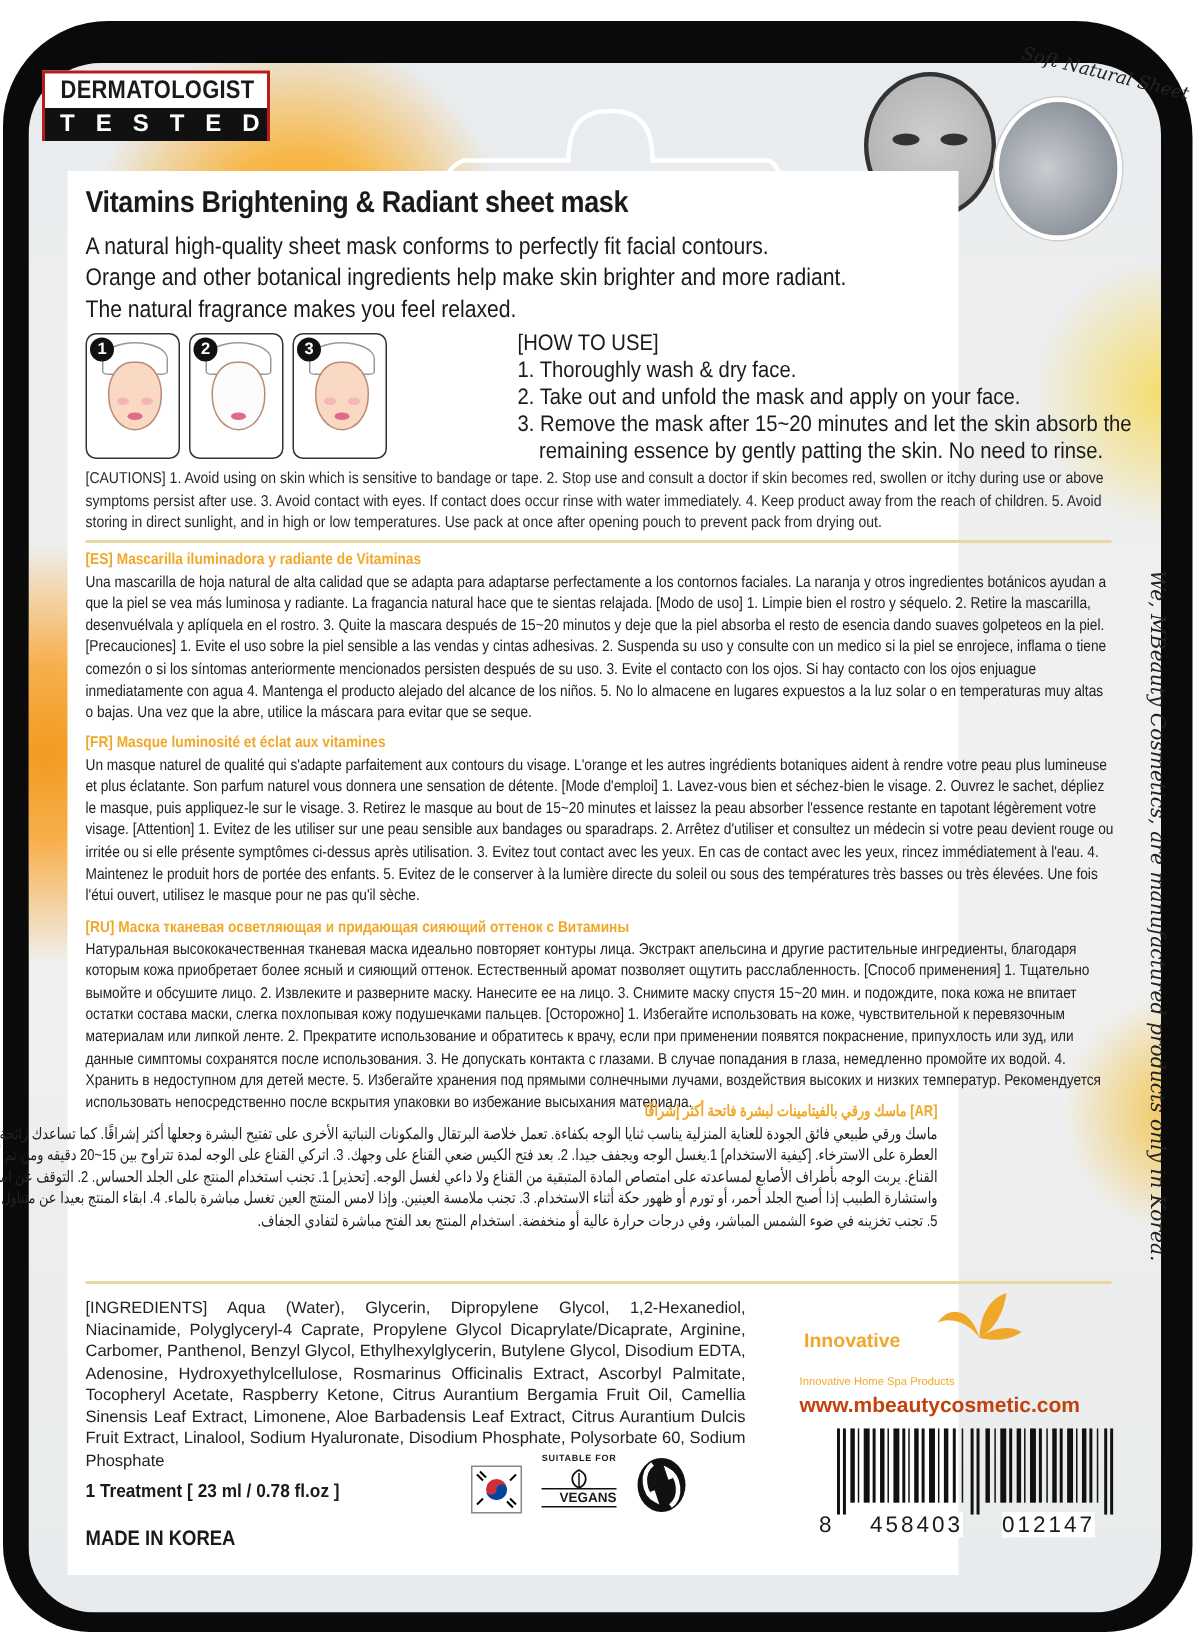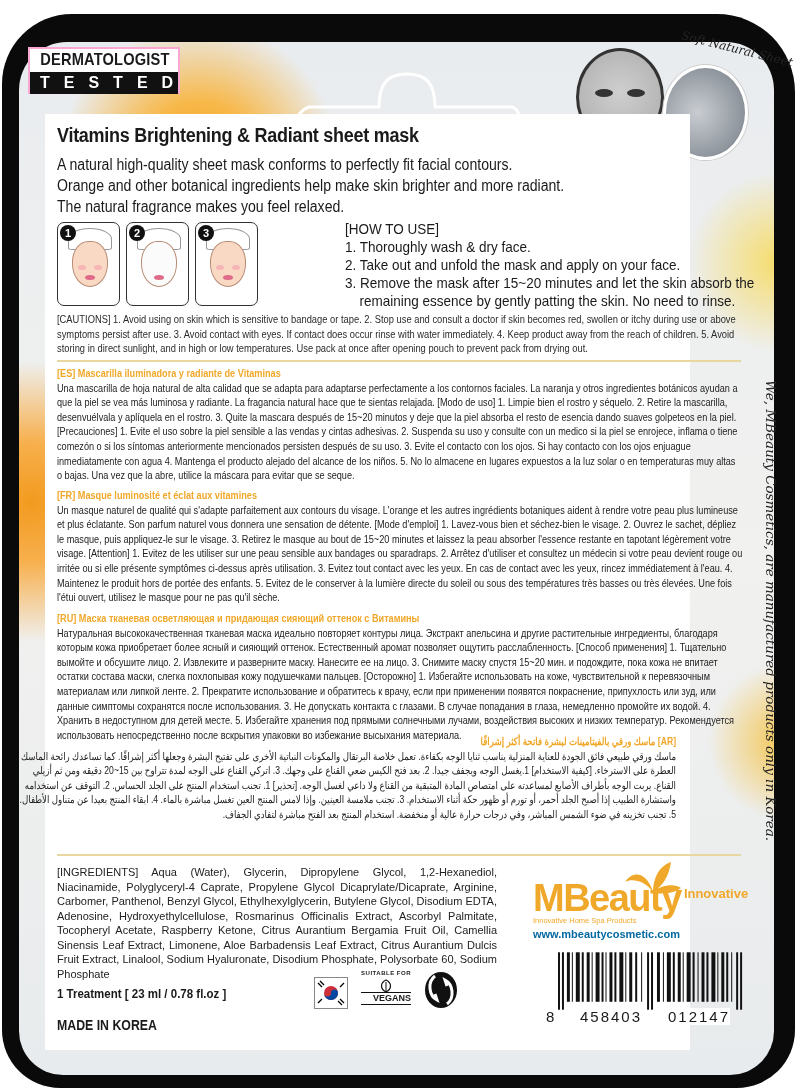--- a/index.html
+++ b/index.html
@@ -16,21 +16,21 @@
     background: radial-gradient(circle at 180px 120px, #f4a21e 0, #f7b84a 60px, rgba(240,240,240,0) 140px),
                 radial-gradient(circle at 12px 460px, #f29a1e 0, #f7b04e 60px, rgba(240,240,240,0) 140px),
                 radial-gradient(circle at 760px 220px, #f6dc6a 0, rgba(240,240,240,0) 90px),
                 radial-gradient(circle at 770px 700px, #f4c44a 0, rgba(240,240,240,0) 80px),
                 linear-gradient(180deg, #e9ecef 0%, #f1f1ef 50%, #e8ebed 100%);
   }
   .hang-hole-svg { position: absolute; left: 270px; top: 20px; }
 
   .derm-badge {
     position: absolute; left: 28px; top: 47px; width: 152px; height: 47px;
-    border: 2px solid #f9a8d4; background: #fff;
+    border: 2px solid #b91c1c; background: #fff;
   }
   .derm-top { height: 23px; font-size: 17px; font-weight: bold; text-align: center; line-height: 22px; letter-spacing: 0.2px; font-family: "Liberation Sans Narrow", "Liberation Sans", sans-serif; transform: scaleX(0.86); }
   .derm-bottom { height: 22px; background: #111; color: #fff; font-size: 16px; font-weight: bold; line-height: 22px; letter-spacing: 14px; padding-left: 10px; }
 
   .mask-photo {
     position: absolute; left: 576px; top: 48px; width: 88px; height: 98px;
     border-radius: 50%; background: #bdbdbd; border: 3px solid #333;
     background: radial-gradient(circle at 50% 45%, #cfcfcf, #a9a9a9);
   }
   .mask-photo .eye { position: absolute; width: 18px; height: 8px; background: #333; border-radius: 50%; top: 38px; }
@@ -40,21 +40,21 @@
     position: absolute; left: 663px; top: 65px; width: 85px; height: 95px; border-radius: 50%;
     background: radial-gradient(circle at 40% 50%, #c9cdd2, #8e959c 70%, #4c5258);
     border: 3px solid #fff; box-shadow: 0 0 0 1px #ccc;
   }
   .soft-label {
     position: absolute; left: 680px; top: 42px; font-family: "DejaVu Serif", serif;
     font-style: italic; font-size: 12px; color: #222; transform: rotate(14deg);
   }
 
   .panel {
-    position: absolute; left: 45px; top: 114px; width: 645px; height: 936px; background: #ffffff;
+    position: absolute; left: 45px; top: 114px; width: 594px; height: 936px; background: #ffffff;
   }
   .title { position: absolute; left: 12px; top: 10px; font-size: 20px; font-weight: bold; letter-spacing: -0.3px; transform: scaleX(0.9); transform-origin: left; white-space: nowrap; }
   .intro { position: absolute; left: 12px; top: 40px; font-size: 16px; line-height: 21px; transform: scaleX(0.88); transform-origin: left; white-space: nowrap; }
 
   .steps { position: absolute; left: 12px; top: 108px; display: flex; gap: 6px; }
   .step-card {
     position: relative; width: 63px; height: 84px; border: 1.5px solid #333; border-radius: 7px; background: #fff; overflow: hidden;
   }
   .step-num { position: absolute; left: 2px; top: 2px; width: 16px; height: 16px; border-radius: 50%; background: #111; color: #fff; font-size: 11px; font-weight: bold; text-align: center; line-height: 16px; }
   .face { position: absolute; left: 14px; top: 18px; width: 36px; height: 46px; background: #f9d8c4; border-radius: 45% 45% 50% 50%; border: 1px solid #b98c74; }
@@ -75,21 +75,21 @@
   .lang-block p { white-space: normal; }
 
   .ar-block { position: absolute; right: 14px; width: 810px; font-size: 10.5px; line-height: 14.6px; direction: rtl; text-align: right; color: #222; transform: scaleX(0.82); transform-origin: right; }
 
   .ingredients { position: absolute; left: 12px; top: 751px; width: 440px; font-size: 11px; line-height: 14.5px; text-align: justify; color: #222; }
 
   .logo-area { position: absolute; left: 488px; top: 760px; width: 220px; }
   .brand { font-size: 38px; font-weight: bold; color: #f0a82a; letter-spacing: -1.5px; line-height: 40px; display: flex; align-items: flex-end; }
   .brand-sub { font-size: 13px; letter-spacing: 0; margin-left: 3px; margin-bottom: 4px; }
   .brand-tag { font-size: 7.5px; color: #f0a82a; margin-top: -2px; }
-  .brand-url { font-size: 11px; font-weight: bold; color: #0369a1; margin-top: 3px; }
+  .brand-url { font-size: 14px; font-weight: bold; color: #c2410c; margin-top: 3px; }
   .leaf { position: absolute; left: 90px; top: -14px; }
 
   .treatment { position: absolute; left: 12px; top: 873px; font-size: 12.5px; font-weight: bold; transform: scaleX(0.92); transform-origin: left; }
   .made-in { position: absolute; left: 12px; top: 903px; font-size: 14px; font-weight: bold; transform: scaleX(0.88); transform-origin: left; }
 
   .flag { position: absolute; left: 269px; top: 863px; width: 34px; height: 32px; border: 1px solid #888; background: #fff; }
   .vegan { position: absolute; left: 316px; top: 856px; width: 50px; height: 47px; text-align: right; }
   .vegan-top { font-size: 6px; font-weight: bold; letter-spacing: 0.5px; }
   .vegan-label { font-size: 9px; font-weight: bold; border-top: 1.5px solid #111; border-bottom: 1.5px solid #111; margin-top: 16px; line-height: 11px; }
   .green-dot { position: absolute; left: 378px; top: 856px; }
@@ -200,21 +200,20 @@
 
   <div class="ingredients">[INGREDIENTS] Aqua (Water), Glycerin, Dipropylene Glycol, 1,2-Hexanediol, Niacinamide, Polyglyceryl-4 Caprate, Propylene Glycol Dicaprylate/Dicaprate, Arginine, Carbomer, Panthenol, Benzyl Glycol, Ethylhexylglycerin, Butylene Glycol, Disodium EDTA, Adenosine, Hydroxyethylcellulose, Rosmarinus Officinalis Extract, Ascorbyl Palmitate, Tocopheryl Acetate, Raspberry Ketone, Citrus Aurantium Bergamia Fruit Oil, Camellia Sinensis Leaf Extract, Limonene, Aloe Barbadensis Leaf Extract, Citrus Aurantium Dulcis Fruit Extract, Linalool, Sodium Hyaluronate, Disodium Phosphate, Polysorbate 60, Sodium Phosphate</div>
 
   <div class="logo-area">
     <svg class="leaf" width="60" height="34" viewBox="0 0 60 34">
       <path d="M30 32 C22 20 8 18 2 22 C10 10 24 12 30 32 Z" fill="#f0a82a"></path>
       <path d="M30 32 C30 18 36 6 48 2 C46 16 40 26 30 32 Z" fill="#f0a82a"></path>
       <path d="M30 32 C40 24 52 24 58 28 C50 34 40 34 30 32 Z" fill="#f0a82a"></path>
     </svg>
     <div class="brand">
-      <span>MBeauty</span>
       <span class="brand-sub">Innovative</span>
     </div>
     <div class="brand-tag">Innovative Home Spa Products</div>
     <div class="brand-url">www.mbeautycosmetic.com</div>
   </div>
 
   <div class="treatment">1 Treatment [ 23 ml / 0.78 fl.oz ]</div>
   <div class="made-in">MADE IN KOREA</div>
 
   <div class="flag">

